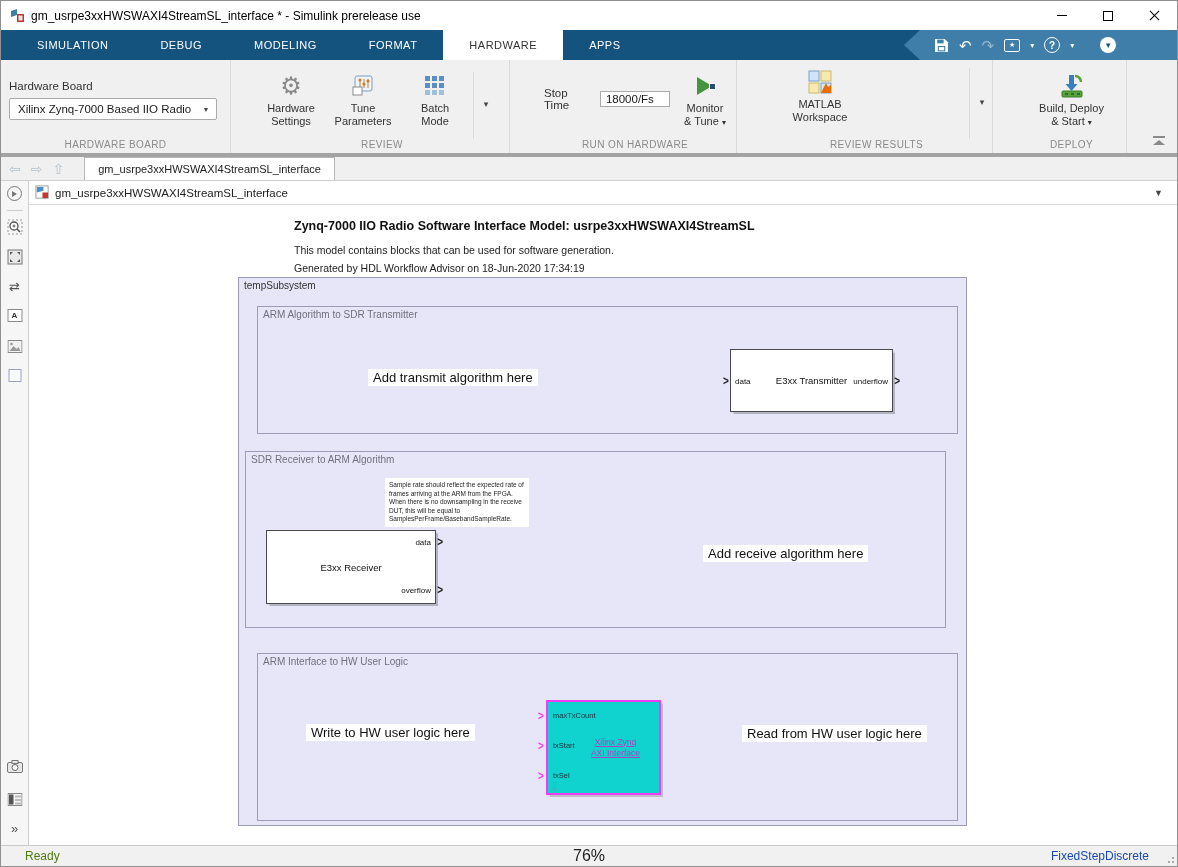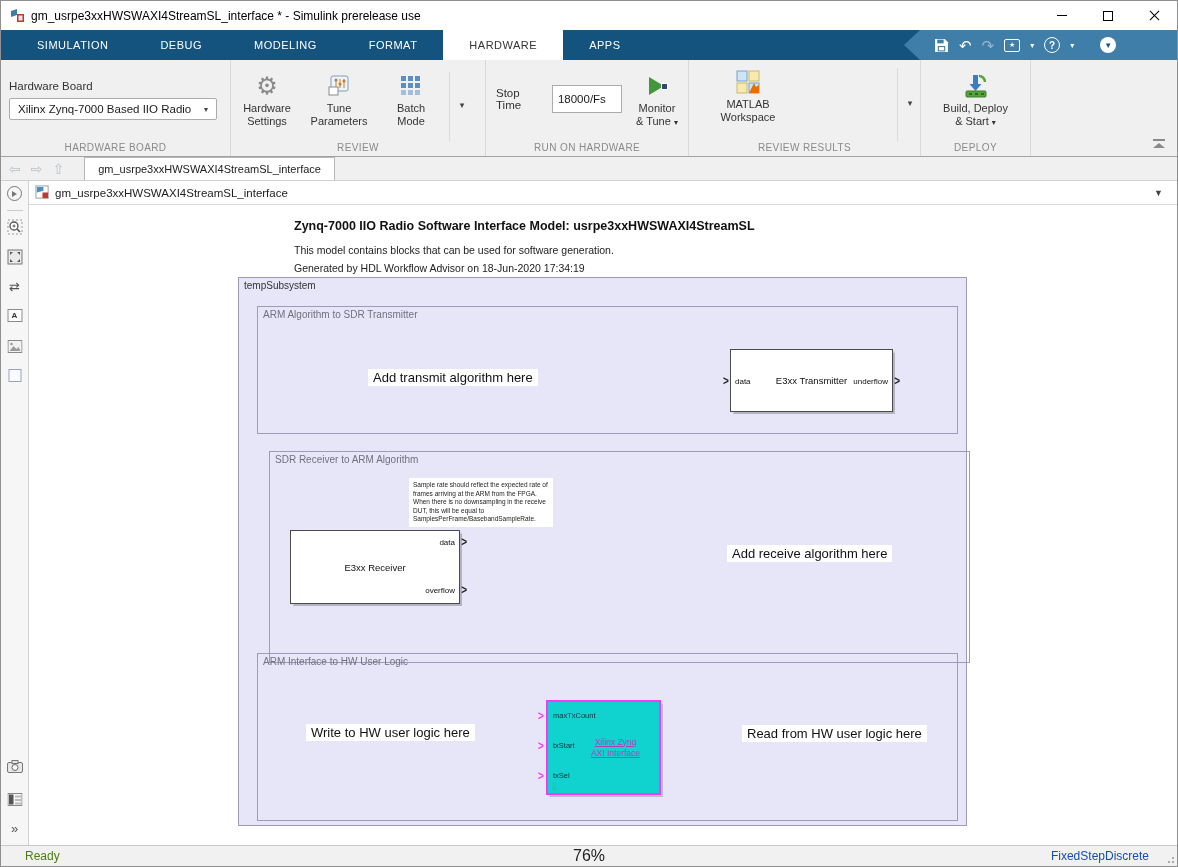--- a/index.html
+++ b/index.html
@@ -25,37 +25,37 @@
               clip-path:polygon(16px 0,100% 0,100% 100%,16px 100%,0 50%);
               display:flex; align-items:center; gap:10px; padding-left:30px; }
   .qa-undo { color:#fff; font-size:15px; line-height:15px; cursor:pointer; }
   .qa-redo { color:rgba(255,255,255,.45); font-size:15px; line-height:15px; cursor:pointer; }
   .qa-star-box { position:relative; width:16px; height:13px; border:1px solid #fff; border-radius:2px; color:#fff; font-size:7px; display:flex; align-items:center; justify-content:center; cursor:pointer; }
   .qa-help { width:16px; height:16px; border:1.5px solid #fff; border-radius:50%; color:#fff; font-size:10px; font-weight:bold; display:flex; align-items:center; justify-content:center; cursor:pointer; }
   .qa-drop { color:#fff; font-size:8px; cursor:pointer; }
   .qa-account { width:16px; height:16px; background:#fff; border-radius:50%; color:#14537E; font-size:8px; display:flex; align-items:center; justify-content:center; margin-left:16px; cursor:pointer; }
 
   
-  .ribbon { height:97px; background:#f0f0f0; border-bottom:1px solid #a3a3a3; display:flex; position:relative; }
+  .ribbon { height:97px; background:#f0f0f0; border-bottom:4px solid #a3a3a3; display:flex; position:relative;gap:24px; }
   .rgroup { position:relative; border-right:1px solid #d9d9d9; height:100%; }
   .rgroup-caption { position:absolute; bottom:3px; left:0; width:100%; text-align:center; font-size:10px; color:#8a8a8a; letter-spacing:.4px; }
   .g-hb { width:230px; padding:20px 10px 0 8px; }
   .hb-label { font-size:11.5px; color:#333; margin-bottom:6px; }
   .hb-select { width:208px; height:22px; background:#fff; border:1px solid #ababab; border-radius:2px; display:flex; align-items:center; padding:0 8px; font-size:11.5px; color:#1a1a1a; cursor:pointer; }
   .hb-select .sel-caret { margin-left:auto; font-size:8px; color:#444; }
   .g-prepare { width:255px; display:flex; align-items:stretch; padding-top:6px; }
   .big-btn { width:72px; display:flex; flex-direction:column; align-items:center; padding-top:4px; cursor:pointer; }
   .big-btn .icon-zone { height:32px; display:flex; align-items:center; justify-content:center; }
   .big-btn .b-line { font-size:11px; color:#333; line-height:13px; text-align:center; white-space:nowrap; }
   .sep-v { width:1px; background:#dcdcdc; margin:6px 2px 14px 2px; }
   .drop-btn { width:20px; display:flex; align-items:center; justify-content:center; font-size:9px; color:#444; cursor:pointer; padding-bottom:12px; }
   .g-run { width:203px; display:flex; padding-left:10px; padding-top:6px; }
   .stoptime-row { display:flex; align-items:center; margin-top:22px; height:22px; }
   .stoptime-label { font-size:11.5px; color:#333; }
-  .stoptime-input { width:70px; height:28px; border:1px solid #ababab; margin-left:8px; font-size:11.5px; padding:0 5px; color:#1a1a1a; font-family:inherit; }
+  .stoptime-input { width:70px; height:16px; border:1px solid #ababab; margin-left:8px; font-size:11.5px; padding:0 5px; color:#1a1a1a; font-family:inherit; }
   .g-review { width:232px; display:flex; padding-left:14px; padding-top:2px; }
   .g-review .big-btn { width:90px; }
   .g-review .spacer { flex:1; }
   .g-deploy { width:110px; display:flex; justify-content:center; padding-top:6px; }
   .g-filler { flex:1; border-right:none; position:relative; }
   .collapse-ribbon { position:absolute; right:12px; bottom:8px; width:12px; cursor:pointer; }
   .collapse-ribbon .bar { width:12px; height:2px; background:#8a8a8a; margin-bottom:2px; }
   .collapse-ribbon .caret { width:0; height:0; border-left:6px solid transparent; border-right:6px solid transparent; border-bottom:5px solid #8a8a8a; }
 
   
@@ -88,21 +88,21 @@
   
   .canvas { position:relative; flex:1; background:#fff; overflow:hidden; }
   .c-title { position:absolute; left:265px; top:14px; font-size:12.5px; font-weight:bold; color:#111; }
   .c-sub { position:absolute; left:265px; top:39px; font-size:10.5px; color:#222; }
   .c-gen { position:absolute; left:265px; top:57px; font-size:10.5px; color:#222; }
   .subsys { position:absolute; left:209px; top:72px; width:729px; height:549px; background:var(--subsystem-fill,#E6E6F8); border:1px solid #9c9cb8; }
   .subsys-label { position:absolute; left:5px; top:2px; font-size:10px; color:#333; }
   .area { position:absolute; border:1px solid #9c9cb8;text-decoration:underline; }
   .area-label { position:absolute; left:5px; top:2px; font-size:10px; color:#70707e; }
   .area-tx { left:18px; top:28px; width:701px; height:128px; }
-  .area-rx { left:30px; top:173px; width:701px; height:212px; }
+  .area-rx { left:6px; top:173px; width:701px; height:177px; }
   .area-hw { left:18px; top:375px; width:701px; height:168px; }
   .ann { position:absolute; background:#fff; padding:1px 5px; font-size:13px; color:#111; white-space:nowrap; cursor:text; }
   .note { position:absolute; background:#fff; padding:3px 4px; width:144px; font-size:6.5px; line-height:1.32; color:#222; cursor:text; }
   .sblock { position:absolute; background:#fff; border:1px solid #4a4a4a; box-shadow:1.5px 1.5px 1px rgba(0,0,0,.22); cursor:move; }
   .sblock .center-label { position:absolute; inset:0; display:flex; align-items:center; justify-content:center; font-size:9.5px; color:#111; text-align:center; }
   .port-label { position:absolute; font-size:8px; color:#111; white-space:nowrap; }
   .chev { position:absolute; font-size:10px; font-weight:bold; color:#222; line-height:10px; transform:scaleY(1.25); }
   .axi-block { position:absolute; background:var(--axi-block-fill,#10D2CE); border:2px solid var(--axi-block-border,#F23CF2); cursor:move; box-shadow:1.5px 1.5px 1px rgba(0,0,0,.18); }
   .axi-label { position:absolute; inset:0; display:flex; flex-direction:column; align-items:center; justify-content:center; padding-left:24px; font-size:8.5px; line-height:11px; color:#B03FC0; text-decoration:underline; text-align:center; }
   .axi-port { position:absolute; left:5px; font-size:7.5px; color:#16313a; white-space:nowrap; }

